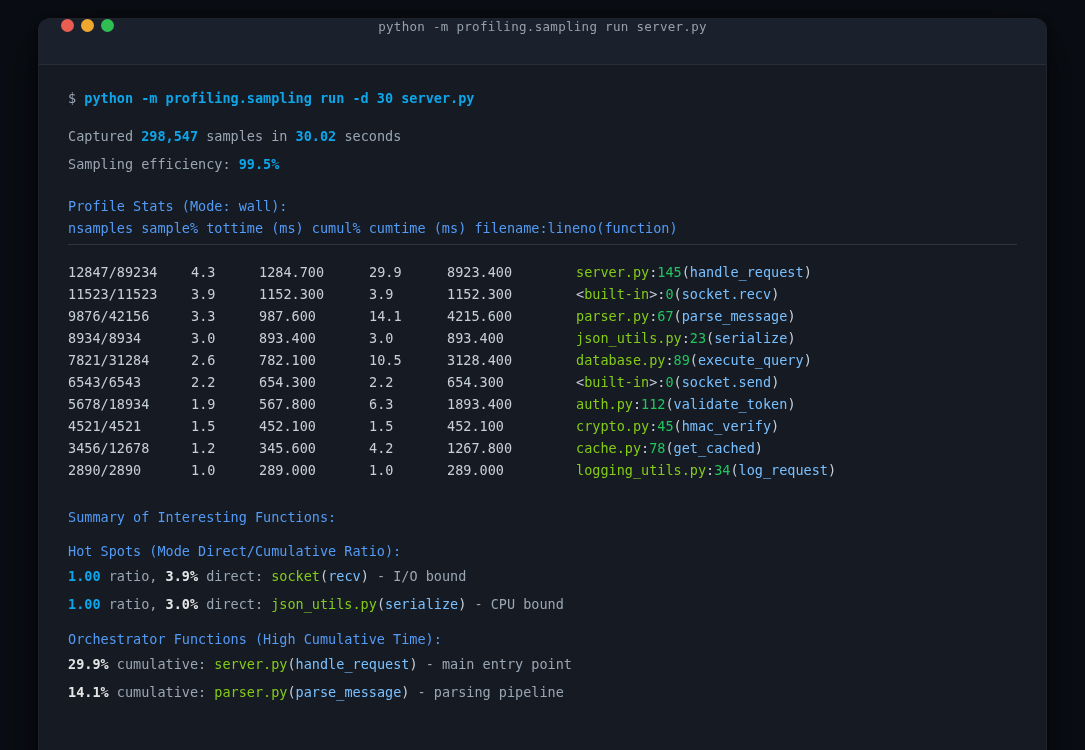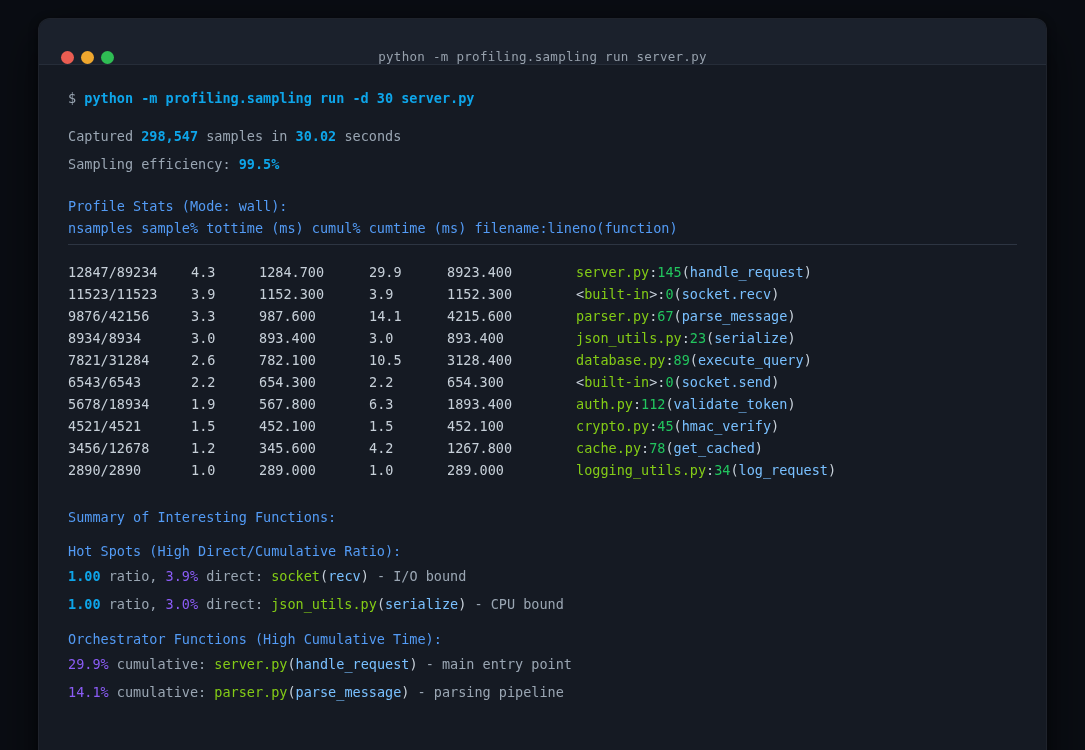--- a/index.html
+++ b/index.html
@@ -11,21 +11,21 @@
   .window {
     position:absolute; left:38px; top:18px; width:1009px; height:790px;
     background:#151a23; border-radius:12px;
     box-shadow:0 18px 50px rgba(0,0,0,.55), 0 2px 10px rgba(0,0,0,.45);
     border:1px solid rgba(255,255,255,.045);
     overflow:hidden;
   }
 
   .titlebar {
     height:46px; background:#1b212c; border-bottom:1px solid #262d39;
-    display:flex; align-items:flex-end; position:relative;
+    display:flex; align-items:flex-start; position:relative;
   }
   .lights { display:flex; gap:7px; padding-left:22px; }
   .light { width:13px; height:13px; border-radius:50%; display:inline-block; }
   .light.red    { background:#ea5d52; }
   .light.yellow { background:#efa72e; }
   .light.green  { background:#2fbd54; }
   .title {
     position:absolute; left:0; right:0; text-align:center;
     color:#96a0ac; font-size:12.5px; letter-spacing:.3px; pointer-events:none;
   }
@@ -35,21 +35,21 @@
     font-size:13.5px; line-height:22px; color:#9aa6b3;
   }
   .line { white-space:pre; }
 
   .c-gray   { color:#9aa6b3; }
   .c-white  { color:#c7d0d9; }
   .c-green  { color:#84cc16; }
   .c-greenb { color:#0ea5e9; font-weight:700; }
   .c-blue   { color:#79c0ff; }
   .c-orange { color:#22c55e; }
-  .c-orangeb{ color:#8b5cf6; font-weight:400; }
+  .c-orangeb{ color:#e5e5e5; font-weight:700; }
 
   .heading { color:#539bf5; font-weight:400; }
 
   .cmd { margin-bottom:16px; }
   .stat { margin-top:6px; }
   .mt-profile { margin-top:20px; }
   .divider { height:1px; background:#2d3542; margin:5px 0 16px 0; width:100%; }
 
   .trow { white-space:pre; line-height:22px; color:#c7d0d9; }
   .col { display:inline-block; color:#c7d0d9; }
@@ -97,21 +97,21 @@
           <div class="trow"><span class="col col1">7821/31284</span><span class="col col2">2.6</span><span class="col col3">782.100</span><span class="col col4">10.5</span><span class="col col5">3128.400</span><span class="func"><span class="c-green">database.py</span><span class="c-white">:</span><span class="c-orange">89</span><span class="c-white">(</span><span class="c-blue">execute_query</span><span class="c-white">)</span></span></div>
           <div class="trow"><span class="col col1">6543/6543</span><span class="col col2">2.2</span><span class="col col3">654.300</span><span class="col col4">2.2</span><span class="col col5">654.300</span><span class="func"><span class="c-white">&lt;</span><span class="c-green">built-in</span><span class="c-white">&gt;:</span><span class="c-orange">0</span><span class="c-white">(</span><span class="c-blue">socket.send</span><span class="c-white">)</span></span></div>
           <div class="trow"><span class="col col1">5678/18934</span><span class="col col2">1.9</span><span class="col col3">567.800</span><span class="col col4">6.3</span><span class="col col5">1893.400</span><span class="func"><span class="c-green">auth.py</span><span class="c-white">:</span><span class="c-orange">112</span><span class="c-white">(</span><span class="c-blue">validate_token</span><span class="c-white">)</span></span></div>
           <div class="trow"><span class="col col1">4521/4521</span><span class="col col2">1.5</span><span class="col col3">452.100</span><span class="col col4">1.5</span><span class="col col5">452.100</span><span class="func"><span class="c-green">crypto.py</span><span class="c-white">:</span><span class="c-orange">45</span><span class="c-white">(</span><span class="c-blue">hmac_verify</span><span class="c-white">)</span></span></div>
           <div class="trow"><span class="col col1">3456/12678</span><span class="col col2">1.2</span><span class="col col3">345.600</span><span class="col col4">4.2</span><span class="col col5">1267.800</span><span class="func"><span class="c-green">cache.py</span><span class="c-white">:</span><span class="c-orange">78</span><span class="c-white">(</span><span class="c-blue">get_cached</span><span class="c-white">)</span></span></div>
           <div class="trow"><span class="col col1">2890/2890</span><span class="col col2">1.0</span><span class="col col3">289.000</span><span class="col col4">1.0</span><span class="col col5">289.000</span><span class="func"><span class="c-green">logging_utils.py</span><span class="c-white">:</span><span class="c-orange">34</span><span class="c-white">(</span><span class="c-blue">log_request</span><span class="c-white">)</span></span></div>
         </div>
 
       <div class="line heading mt-summary">Summary of Interesting Functions:</div>
 
-      <div class="line heading mt-hot">Hot Spots (High Direct/Cumulative Ratio):</div>
+      <div class="line heading mt-hot">Hot Spots (Mode Direct/Cumulative Ratio):</div>
       <div class="seglines">
         <div class="line"><span class="c-greenb">1.00</span><span class="c-gray"> ratio, </span><span class="c-orangeb">3.9%</span><span class="c-gray"> direct: </span><span class="c-green">socket</span><span class="c-white">(</span><span class="c-blue">recv</span><span class="c-white">)</span><span class="c-gray"> - I/O bound</span></div>
         <div class="line"><span class="c-greenb">1.00</span><span class="c-gray"> ratio, </span><span class="c-orangeb">3.0%</span><span class="c-gray"> direct: </span><span class="c-green">json_utils.py</span><span class="c-white">(</span><span class="c-blue">serialize</span><span class="c-white">)</span><span class="c-gray"> - CPU bound</span></div>
       </div>
 
       <div class="line heading mt-orch">Orchestrator Functions (High Cumulative Time):</div>
       <div class="seglines">
         <div class="line"><span class="c-orangeb">29.9%</span><span class="c-gray"> cumulative: </span><span class="c-green">server.py</span><span class="c-white">(</span><span class="c-blue">handle_request</span><span class="c-white">)</span><span class="c-gray"> - main entry point</span></div>
         <div class="line"><span class="c-orangeb">14.1%</span><span class="c-gray"> cumulative: </span><span class="c-green">parser.py</span><span class="c-white">(</span><span class="c-blue">parse_message</span><span class="c-white">)</span><span class="c-gray"> - parsing pipeline</span></div>
       </div>

